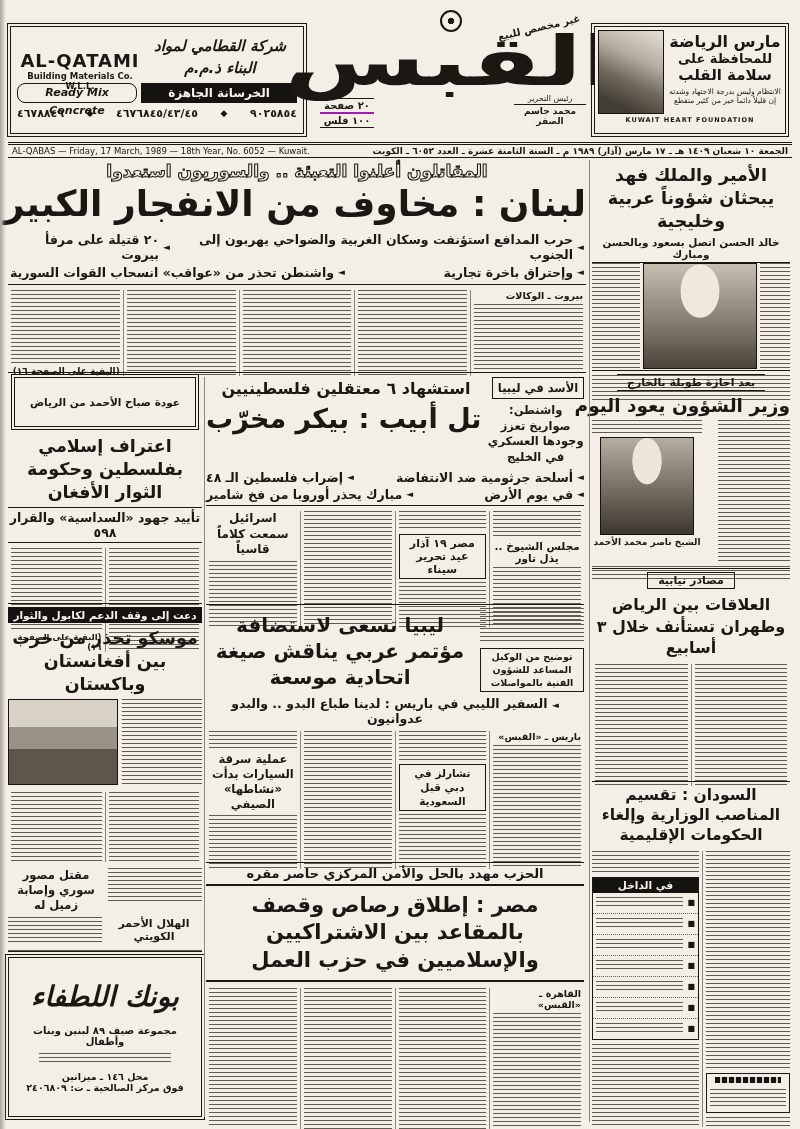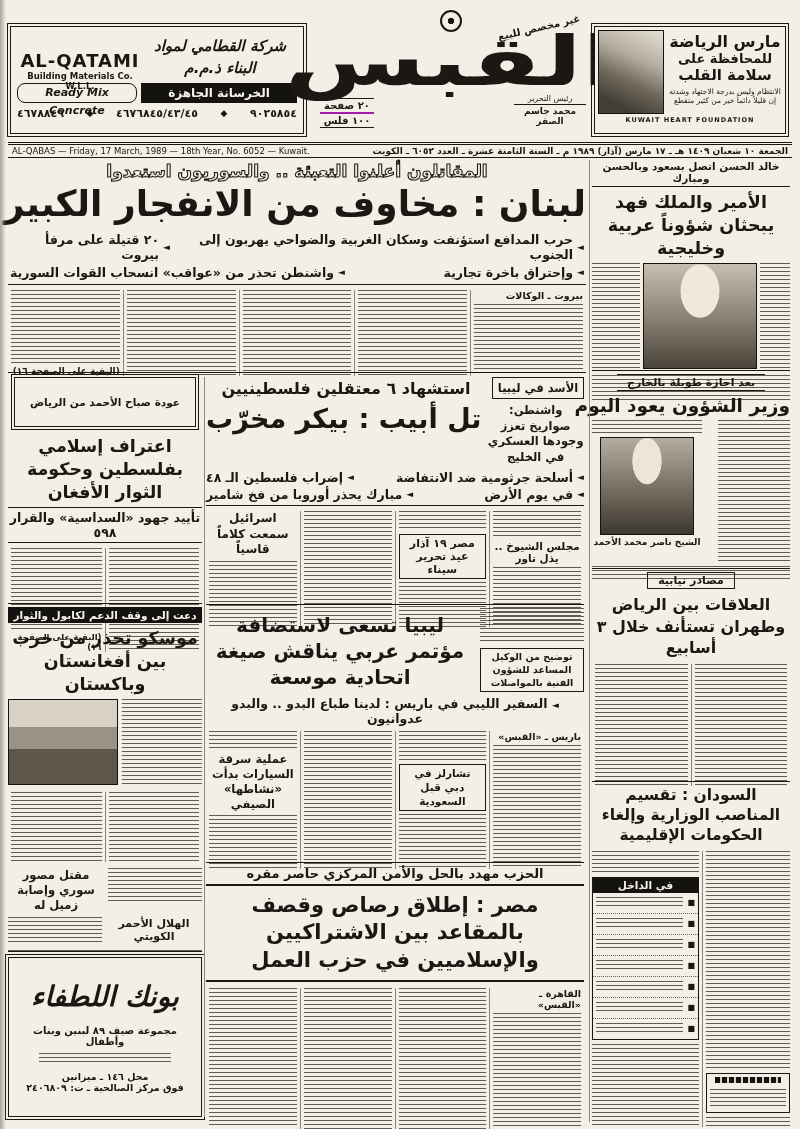--- a/index.html
+++ b/index.html
@@ -133,22 +133,22 @@
         </div>
       <div class="vr"></div>
       <div class="col">
         <div class="tx" style="flex:1;"></div>
         <span class="w8" style="font-size:9px;">(البقية على الصفحة ١٦)</span>
       </div>
     </div>
   </div>
 
   <div class="abs" style="left:592px;top:160px;width:198px;">
+    <div class="c w9" style="font-size:17.5px;line-height:1.3;padding:4px 0;">الأمير والملك فهد يبحثان شؤوناً عربية وخليجية</div>
     <div class="c w8" style="font-size:10.5px;border-bottom:1px solid #1b1813;padding-bottom:2px;">خالد الحسن اتصل بسعود وبالحسن ومبارك</div>
-    <div class="c w9" style="font-size:17.5px;line-height:1.3;padding:4px 0;">الأمير والملك فهد يبحثان شؤوناً عربية وخليجية</div>
     <div style="display:flex;height:108px;gap:3px;">
       <div class="tx" style="width:30px;"></div>
       <div class="photo" style="width:112px;height:104px;background:radial-gradient(ellipse at 50% 26%,#efe9dc 0 24%,rgba(0,0,0,0) 25%),linear-gradient(180deg,#c7c0b2 0%,#857d6f 55%,#4a443a 100%);"></div>
       <div class="tx" style="flex:1;"></div>
     </div>
     <div class="tx" style="height:26px;margin-top:4px;"></div>
   </div>
   <div class="hr" style="left:592px;top:370px;width:198px;"></div>
 
   <div class="abs" style="left:592px;top:374px;width:198px;">

